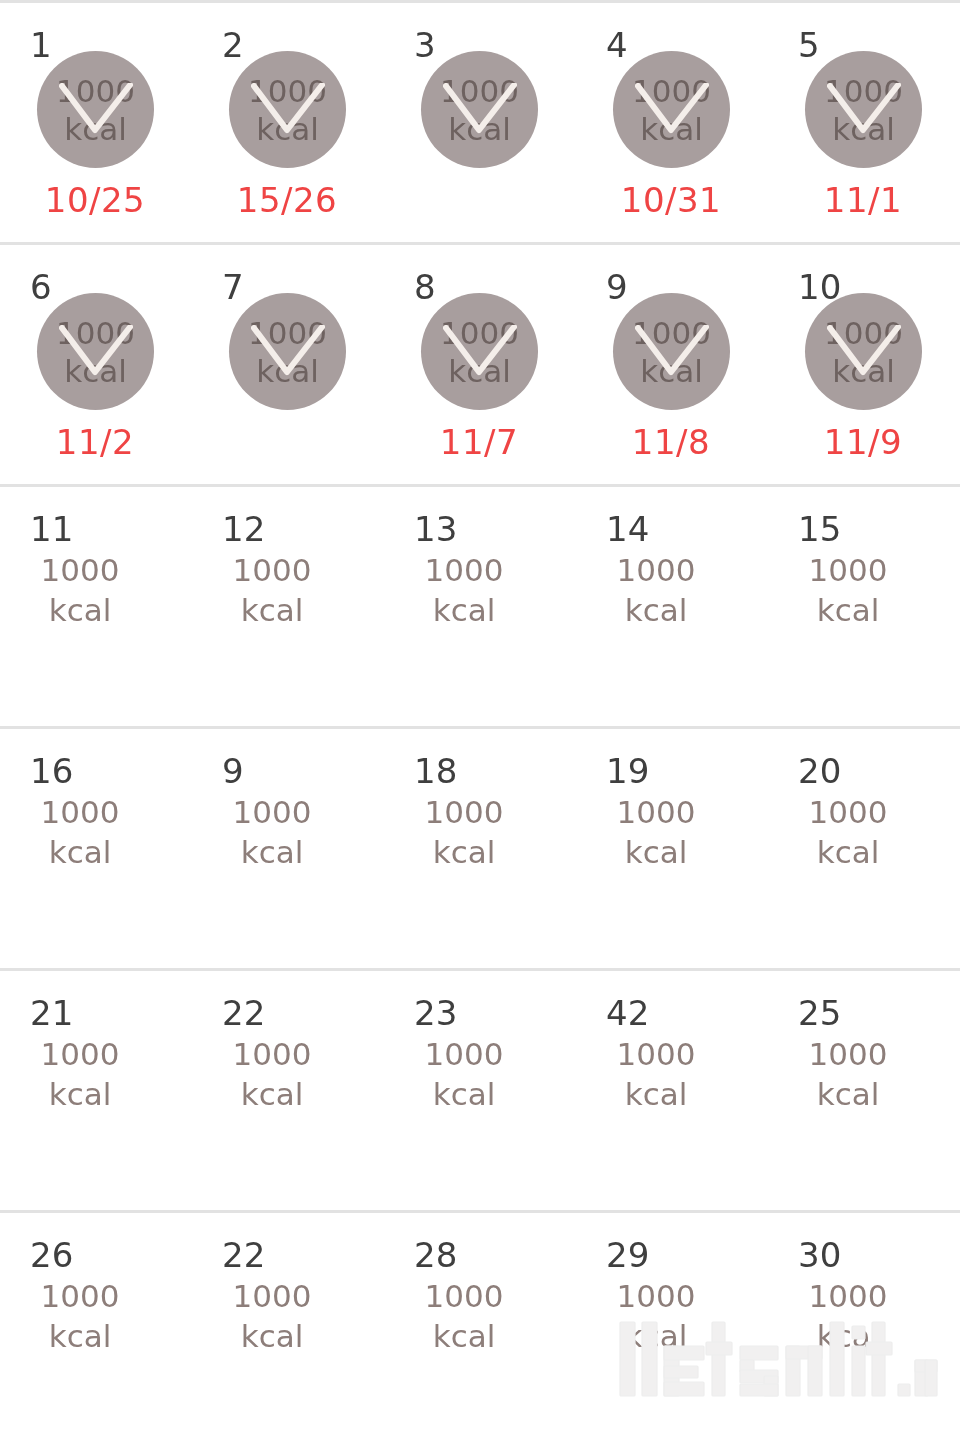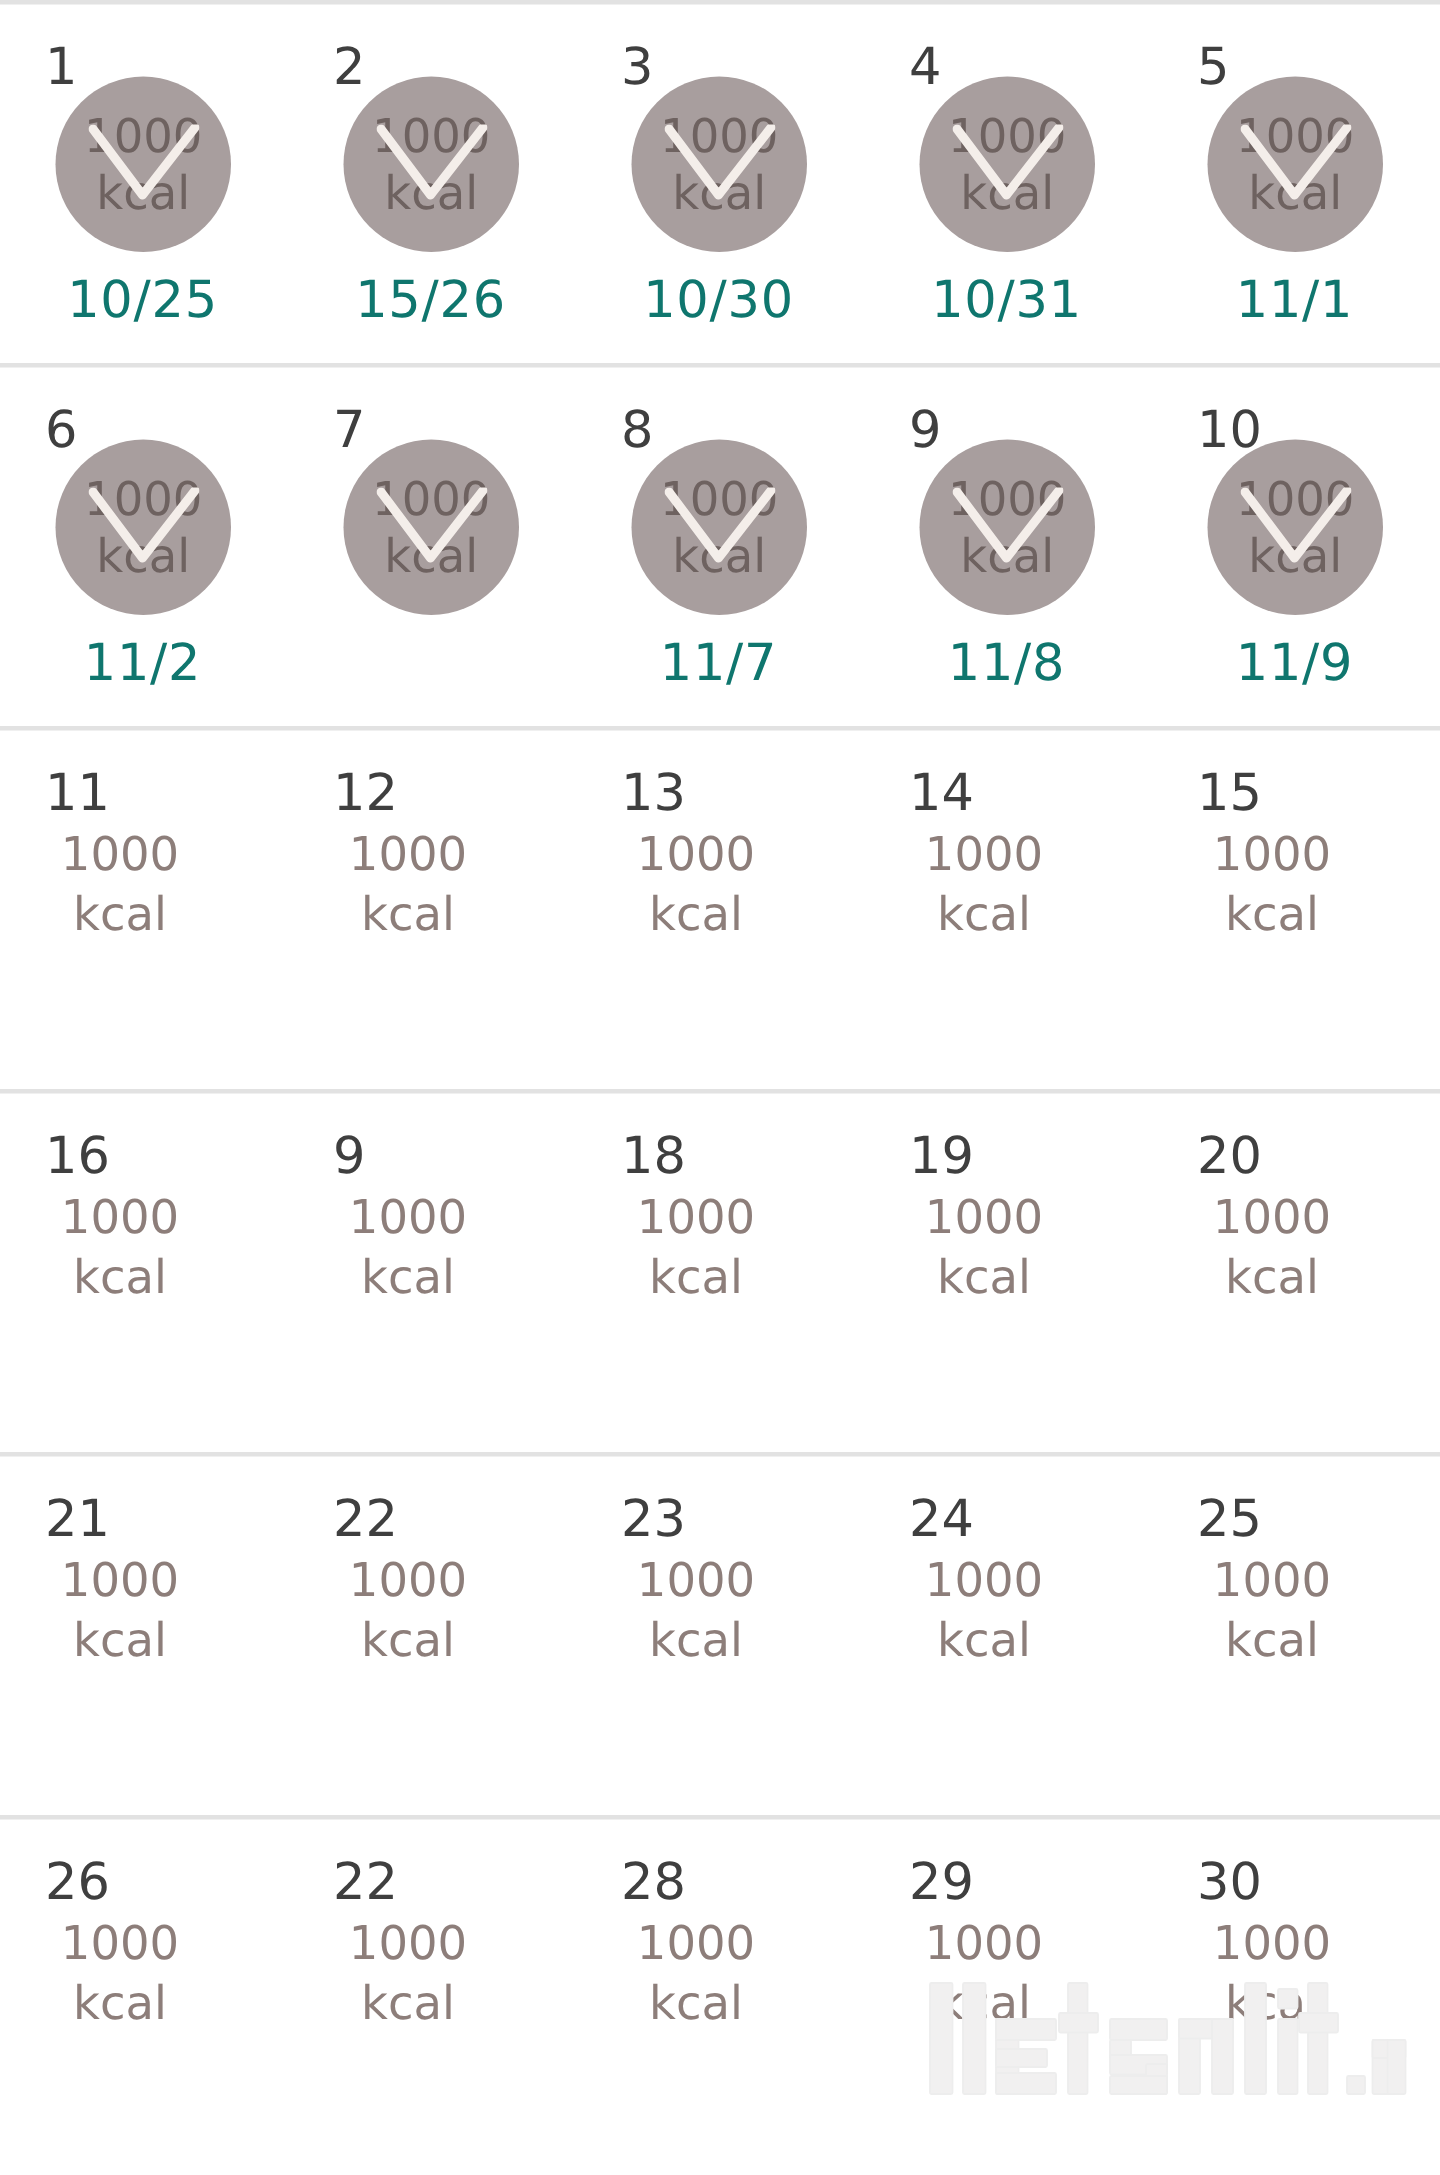--- a/index.html
+++ b/index.html
@@ -125,21 +125,21 @@
 
   
   .date {
     position: absolute;
     left: 0;
     top: 178px;
     width: 190px;
     text-align: center;
     font-size: 34px;
     line-height: 38px;
-    color: #0f766e;
+    color: #ef4444;
     letter-spacing: 0.5px;
   }
 
   
   .watermark {
     position: absolute;
     left: 618px;
     top: 1316px;
     width: 320px;
     height: 92px;
@@ -188,21 +188,20 @@
           <div class="idx">3</div>
           <div class="badge">
             <div class="kcal-in">
               <span>1000</span>
               <span>kcal</span>
             </div>
             <svg class="check" viewBox="0 0 74 54">
               <path d="M3 3 L36 47 L71 2" fill="none" stroke="#f4eeea" stroke-width="6" stroke-linecap="round" stroke-linejoin="round"></path>
             </svg>
           </div>
-          <div class="date">10/30</div>
         </div>
         <div class="cell">
           <div class="idx">4</div>
           <div class="badge">
             <div class="kcal-in">
               <span>1000</span>
               <span>kcal</span>
             </div>
             <svg class="check" viewBox="0 0 74 54">
               <path d="M3 3 L36 47 L71 2" fill="none" stroke="#f4eeea" stroke-width="6" stroke-linecap="round" stroke-linejoin="round"></path>
@@ -380,21 +379,21 @@
           </div>
         </div>
         <div class="cell">
           <div class="idx">23</div>
           <div class="kcal-plain">
             <span class="num">1000</span>
             <span class="unit">kcal</span>
           </div>
         </div>
         <div class="cell">
-          <div class="idx">24</div>
+          <div class="idx">42</div>
           <div class="kcal-plain">
             <span class="num">1000</span>
             <span class="unit">kcal</span>
           </div>
         </div>
         <div class="cell">
           <div class="idx">25</div>
           <div class="kcal-plain">
             <span class="num">1000</span>
             <span class="unit">kcal</span>

